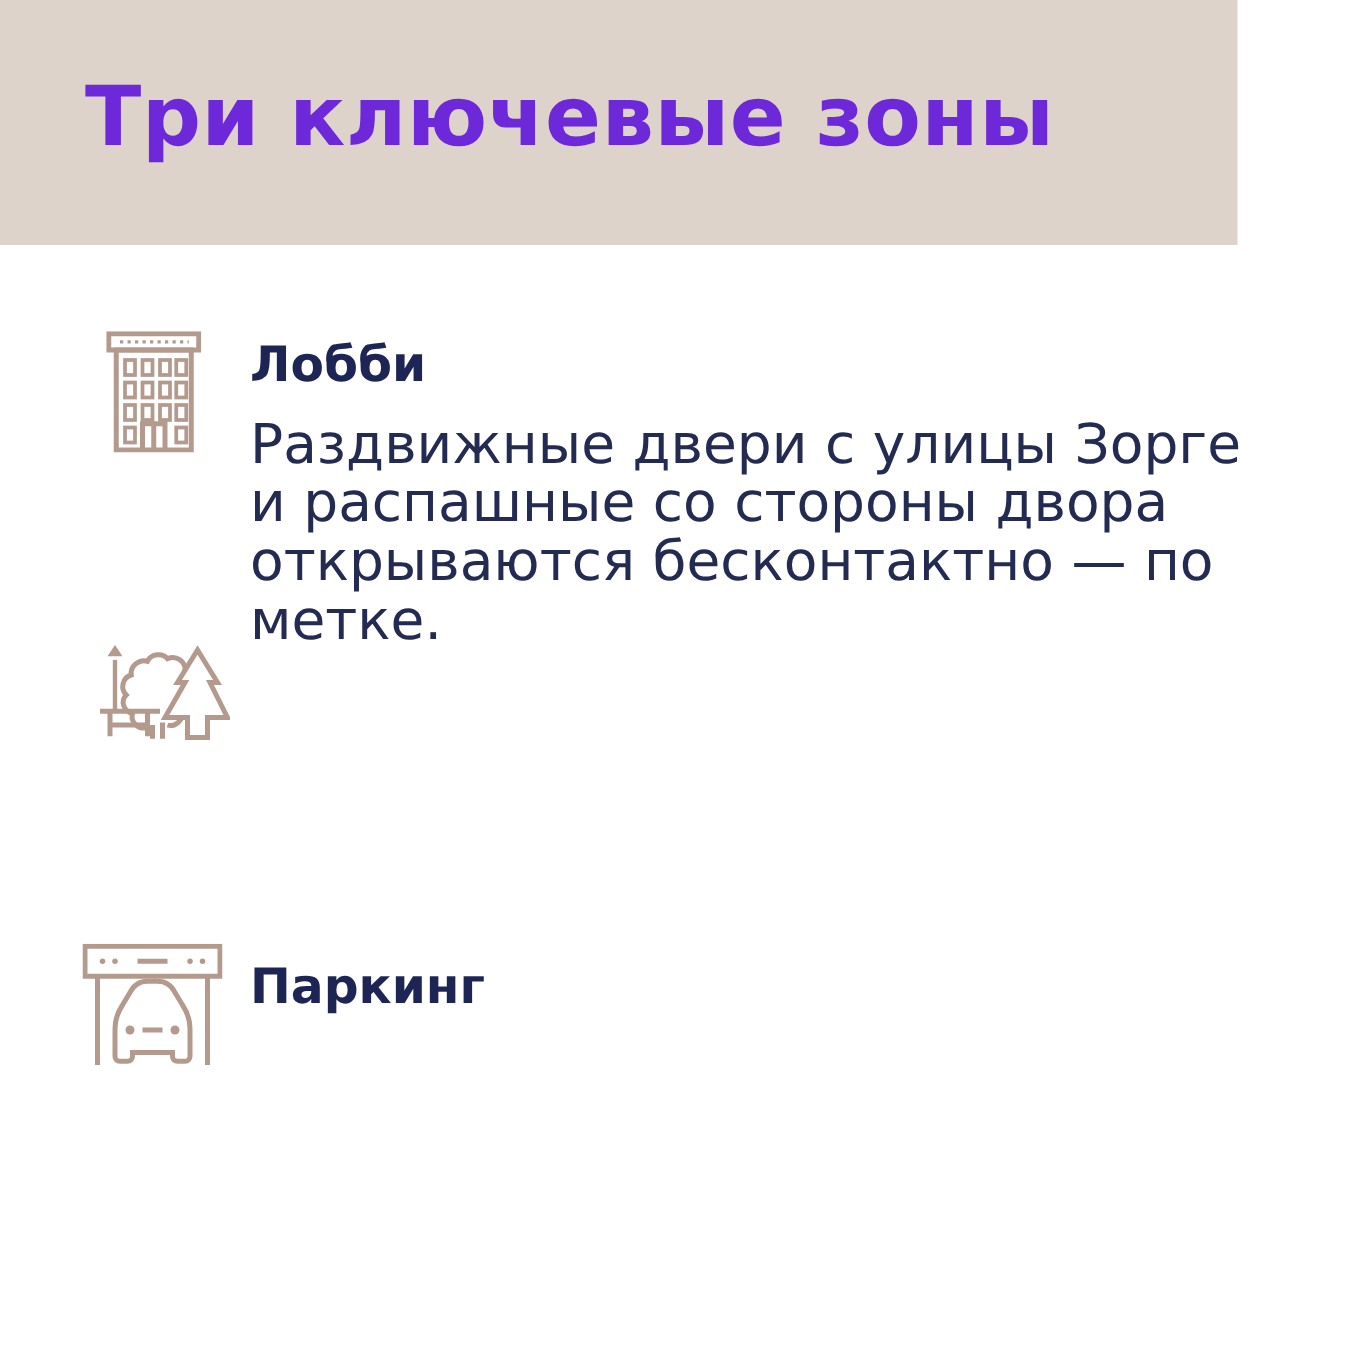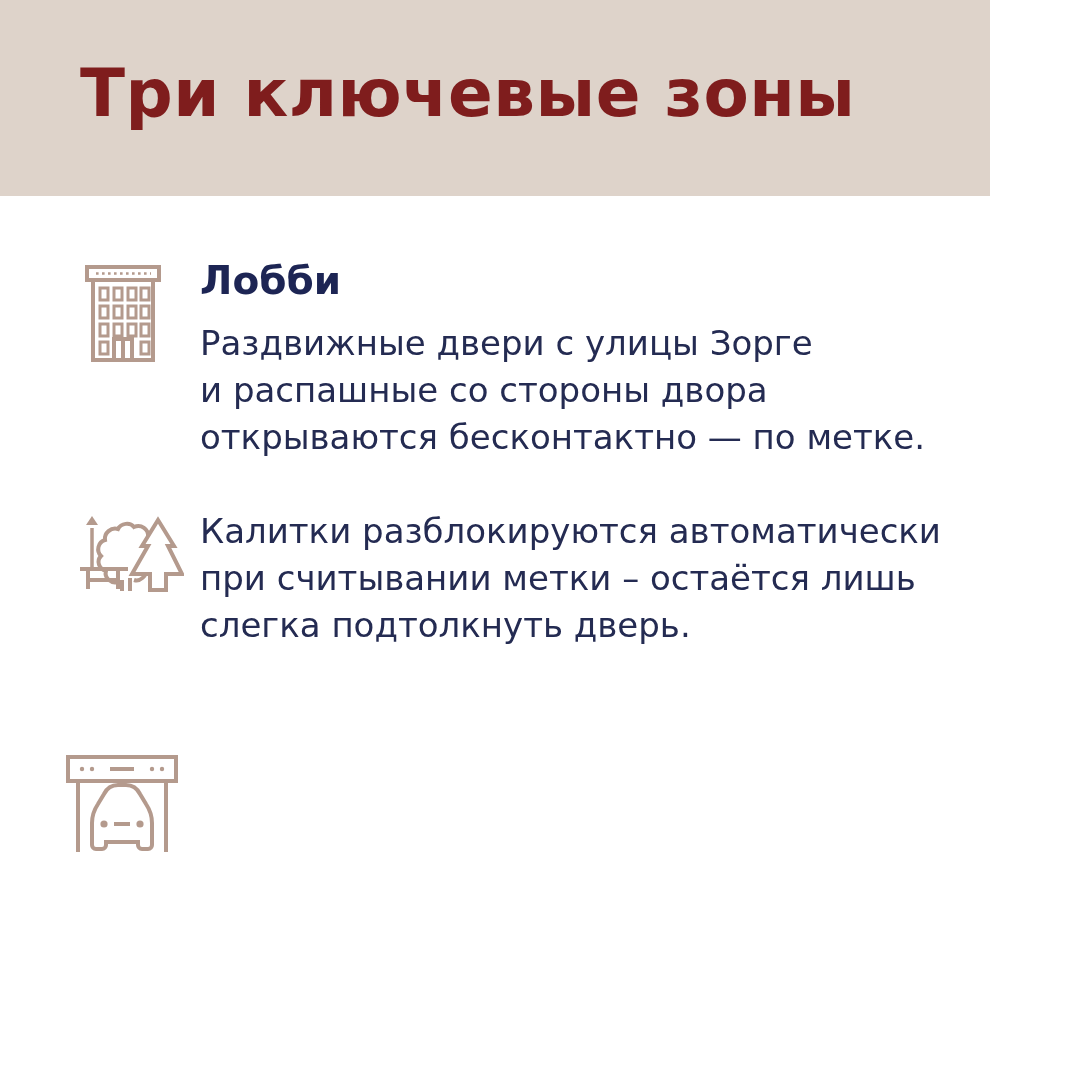--- a/index.html
+++ b/index.html
@@ -10,45 +10,45 @@
     overflow:hidden;
     font-family:"DejaVu Sans","Liberation Sans",sans-serif;
   }
   
   .banner{
     position:absolute;left:0;top:0;
     width:990px;height:196px;
     background:#ded3ca;
   }
   .banner h1{
-    position:absolute;left:80px;top:58px;
+    position:absolute;left:68px;top:58px;
     margin:0;
     font-size:66px;line-height:1.1;
     font-weight:bold;
-    color:#7f1d1d;
+    color:#6d28d9;
     letter-spacing:0.5px;
     white-space:nowrap;
   }
   
   .section{position:absolute;left:0;width:1080px;}
   .section .icon-box{position:absolute;}
   .section .text{
-    position:absolute;left:200px;top:0;
+    position:absolute;left:200px;top:12px;
     width:840px;
     padding-top:8px;
   }
   .section h2{
     margin:0 0 16px 0;
     font-size:39px;line-height:46px;
     font-weight:bold;
     color:#1d2554;
   }
   .section p{
     margin:0;
-    font-size:34px;line-height:47px;
+    font-size:44px;line-height:47px;
     color:#242b52;
     white-space:pre-line;
   }
   .sec-1{top:250px;}
   .sec-2{top:500px;}
   .sec-3{top:747px;}
   .sec-1 .icon-box{left:85px;top:15px;}
   .sec-2 .icon-box{left:78px;top:12px;}
   .sec-3 .icon-box{left:66px;top:8px;}
   svg{display:block;}
@@ -99,23 +99,20 @@
         <polygon points="14,4 8,13 20,13" fill="#b49a8d" stroke="none"></polygon>
         <line x1="14" y1="16" x2="14" y2="56" stroke-width="3.5"></line>
         <path d="M40 70 C33 72 26 66 28 59 C21 57 18 49 23 44 C18 39 20 30 27 28 C26 21 33 15 40 17 C43 11 52 10 56 15 C63 12 71 17 70 25 C76 28 77 37 72 41 C77 46 75 55 68 57 C69 64 62 70 56 68" stroke-width="4"></path>
         <path d="M44 68 V79 M52 66 V79" stroke-width="4"></path>
         <line x1="2" y1="57" x2="50" y2="57" stroke-width="4"></line>
         <path d="M10 57 V77 M40 57 V77 M10 68 H40" stroke-width="4"></path>
         <path d="M80 8 L64 34 H70 L54 62 H72 V78 H88 V62 H104 L90 34 H96 Z" fill="#ffffff" stroke-width="4"></path>
       </svg>
     </div>
     <div class="text">
-      <p>Калитки разблокируются автоматически
-при считывании метки – остаётся лишь
-слегка подтолкнуть дверь.</p>
     </div>
   </section>
 
   <section class="section sec-3">
     <div class="icon-box">
       <svg width="112" height="100" viewBox="0 0 112 100" fill="none" stroke="#b49a8d">
         <rect x="2" y="2" width="108" height="24" stroke-width="4"></rect>
         <circle cx="16" cy="14" r="2.2" fill="#b49a8d" stroke="none"></circle>
         <circle cx="26" cy="14" r="2.2" fill="#b49a8d" stroke="none"></circle>
         <line x1="44" y1="14" x2="68" y2="14" stroke-width="4"></line>
@@ -123,16 +120,17 @@
         <circle cx="96" cy="14" r="2.2" fill="#b49a8d" stroke="none"></circle>
         <line x1="12" y1="26" x2="12" y2="97" stroke-width="4"></line>
         <line x1="100" y1="26" x2="100" y2="97" stroke-width="4"></line>
         <path d="M30 94 C27.5 94 26 92 26 90 V68 C26 61 28 55 32 49 L38 39 C41 33 46 30 52 30 H60 C66 30 71 33 74 39 L80 49 C84 55 86 61 86 68 V90 C86 92 84.5 94 82 94 H76 C73.5 94 72 92 72 90 V87 H40 V90 C40 92 38.5 94 36 94 Z" stroke-width="4"></path>
         <circle cx="38" cy="69" r="3.6" fill="#b49a8d" stroke="none"></circle>
         <circle cx="74" cy="69" r="3.6" fill="#b49a8d" stroke="none"></circle>
         <line x1="48" y1="69" x2="64" y2="69" stroke-width="4"></line>
       </svg>
     </div>
     <div class="text">
+      <h2>Паркинг</h2>
     </div>
   </section>
 
 </div>
 
 </body></html>

